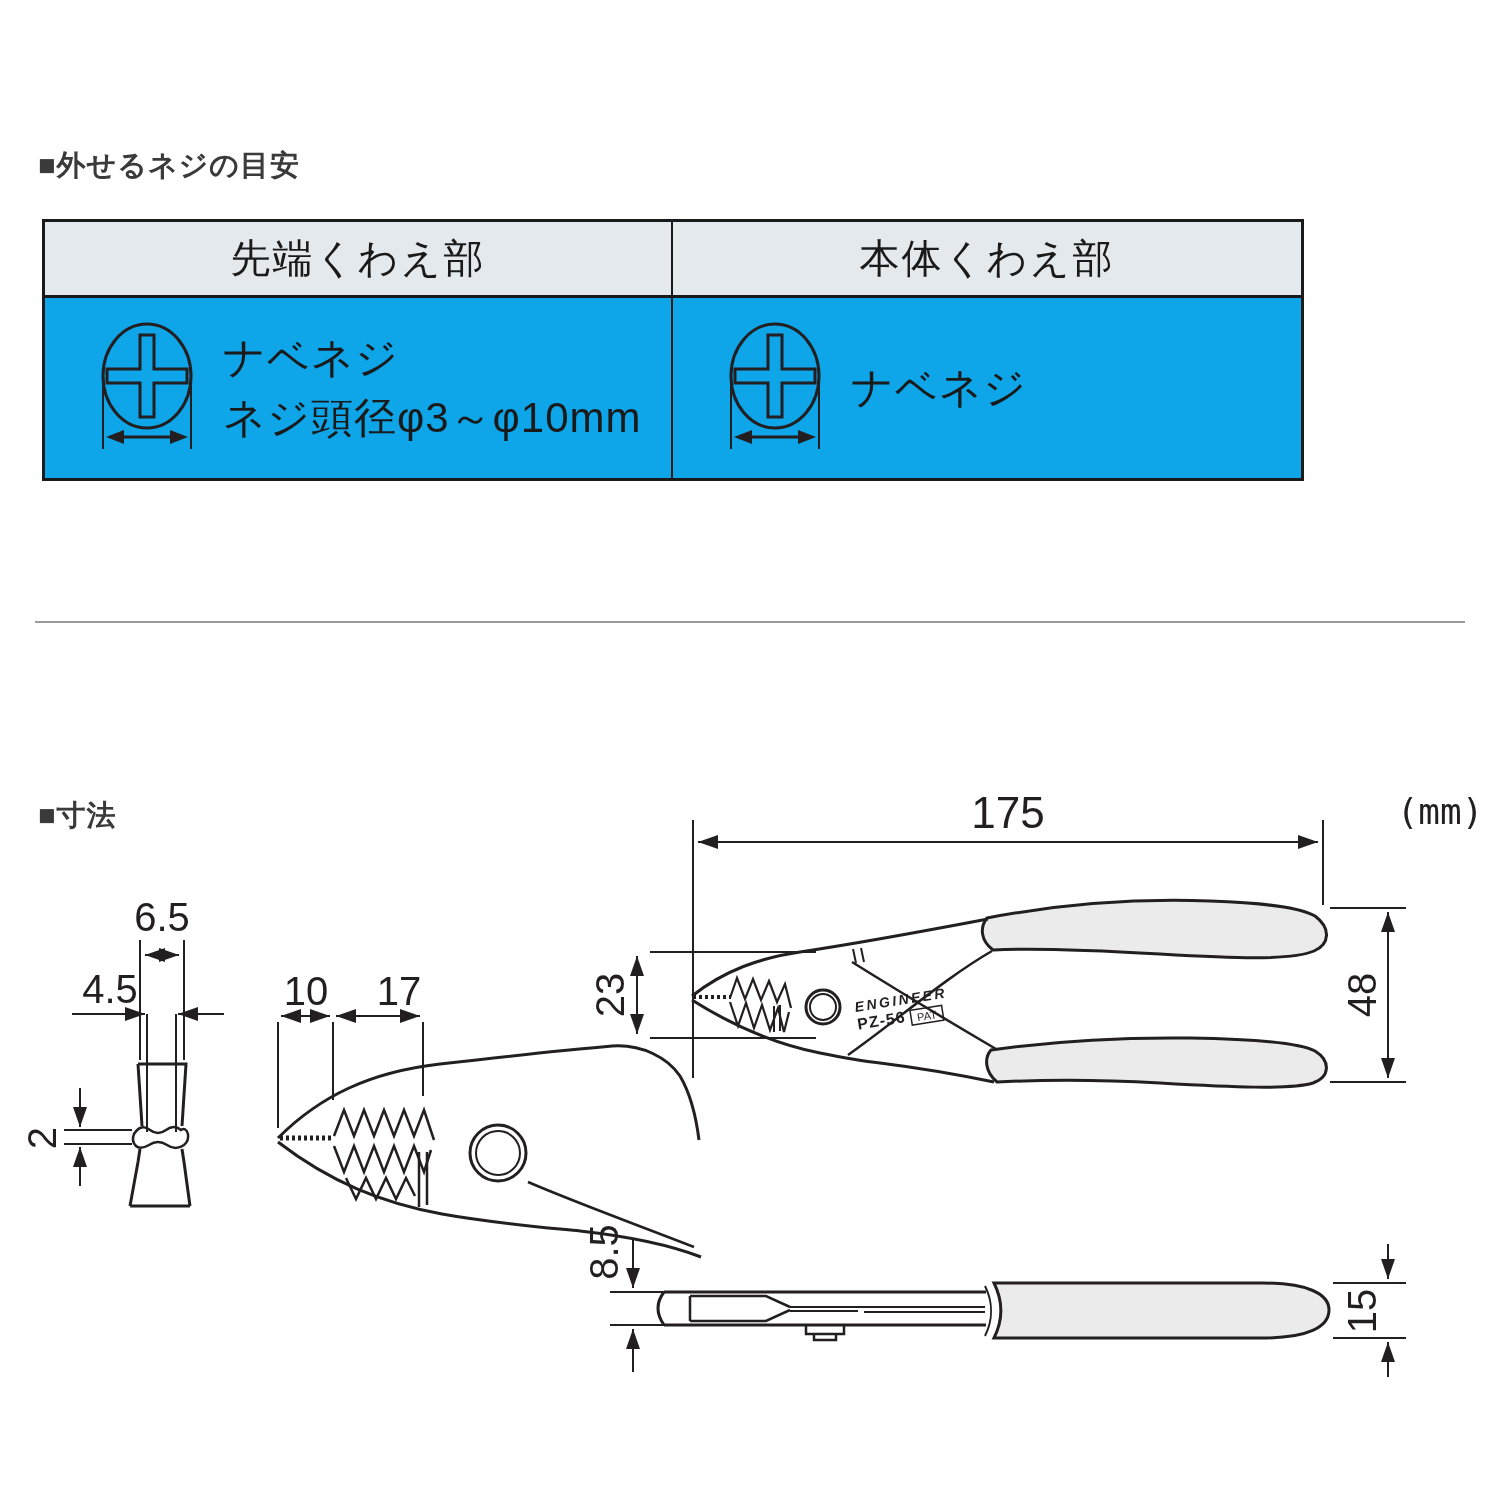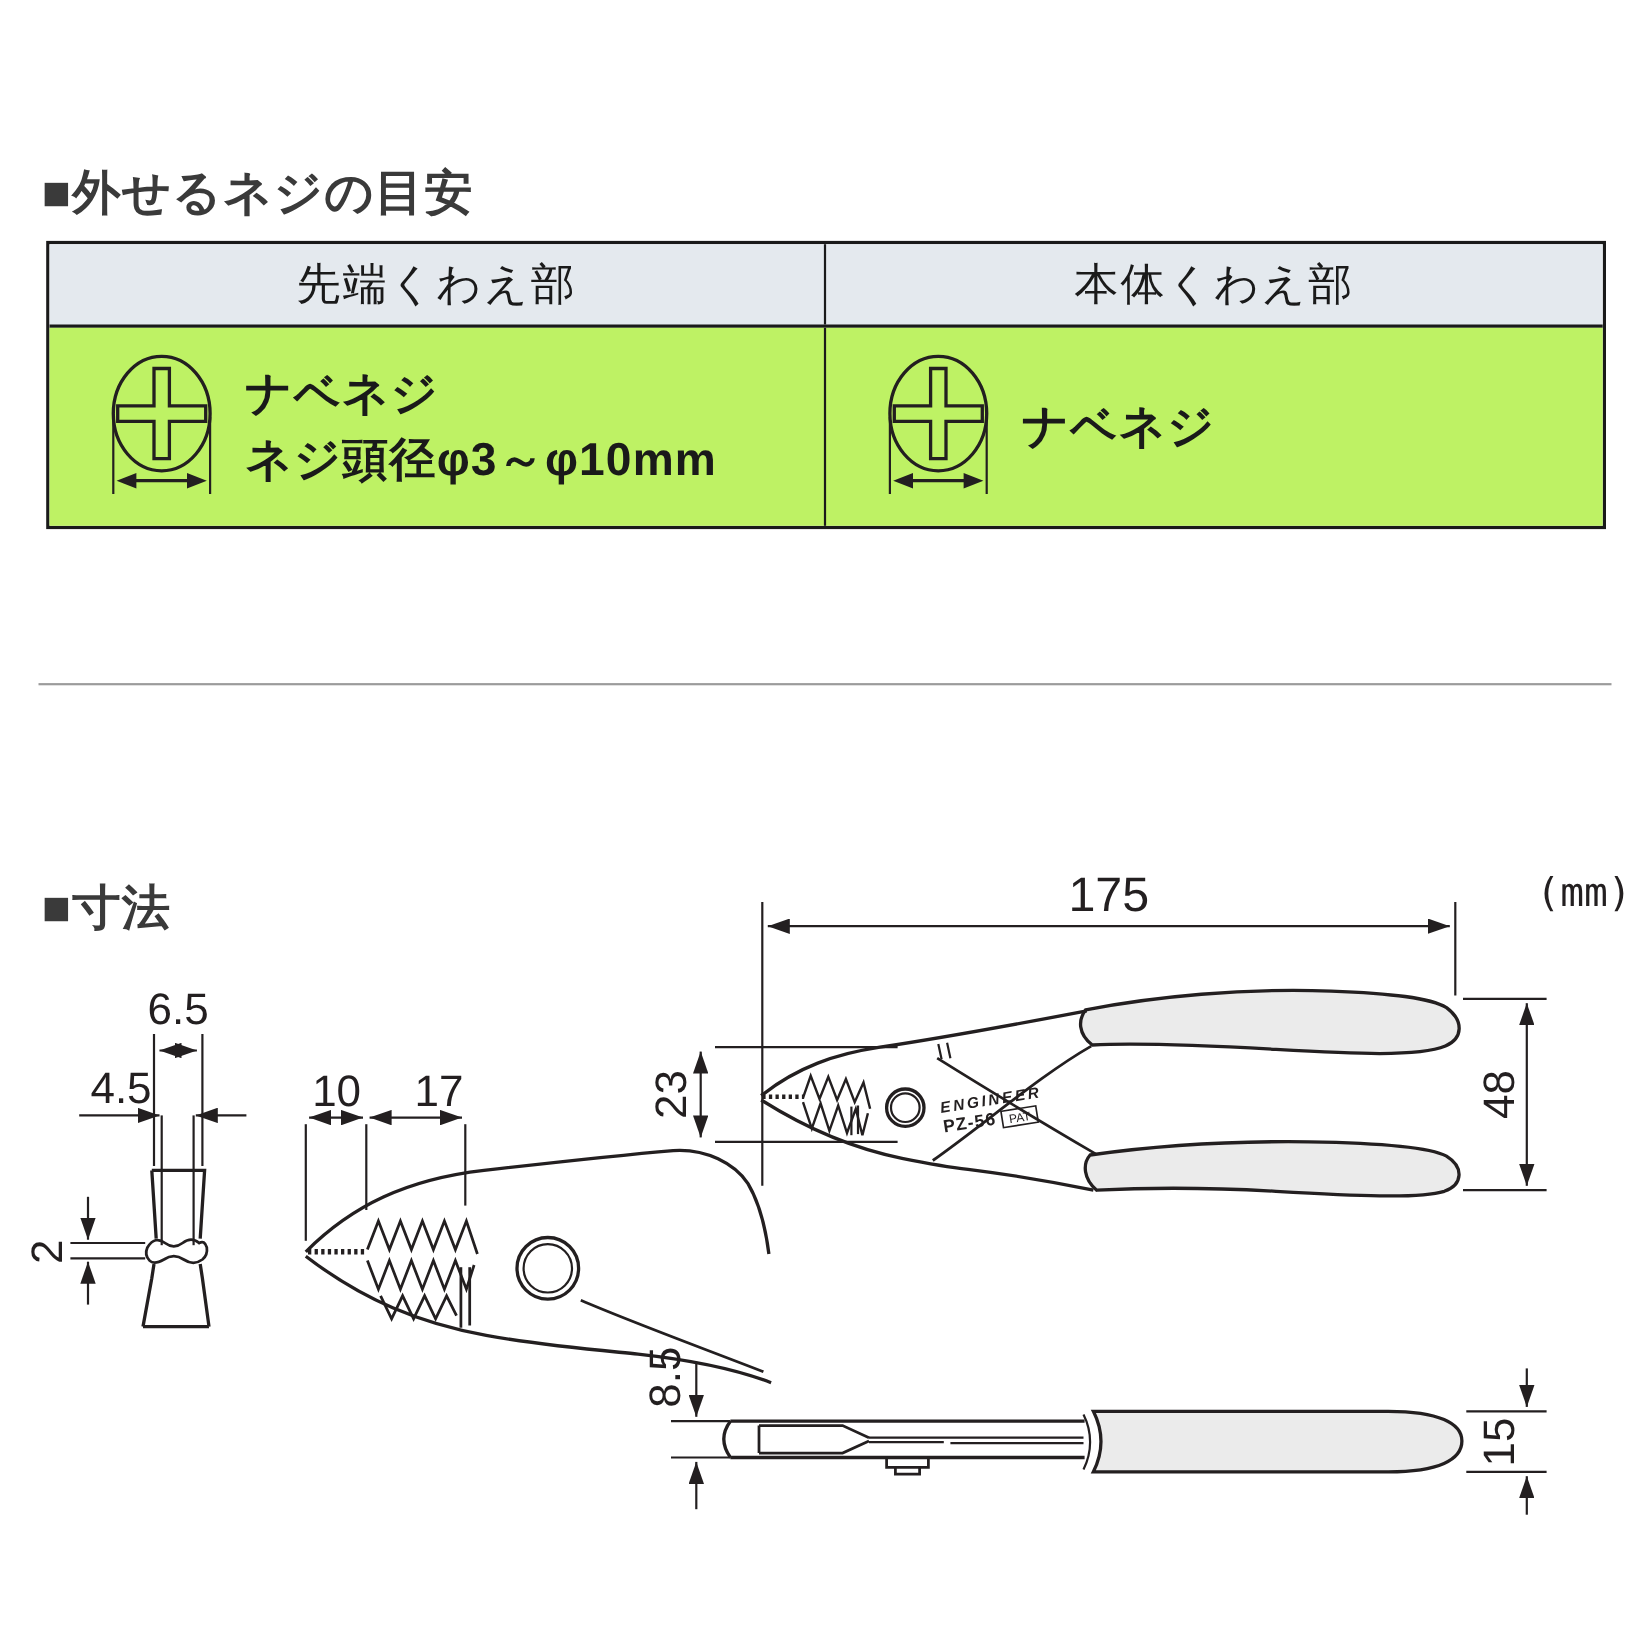--- a/index.html
+++ b/index.html
@@ -1,27 +1,27 @@
 <!DOCTYPE html>
 <html><head>
 <meta charset="utf-8">
 <style>
   html,body{margin:0;padding:0;}
   body{width:1500px;height:1500px;position:relative;background:#ffffff;
        font-family:"Liberation Sans","DejaVu Sans",sans-serif;color:#1a1a1a;overflow:hidden;}
-  .sec-title{position:absolute;left:38px;font-size:44px;font-weight:700;color:#3a3a3a;letter-spacing:1px;white-space:nowrap;}
+  .sec-title{position:absolute;left:38px;font-size:29px;font-weight:700;color:#3a3a3a;letter-spacing:1px;white-space:nowrap;}
   #title-screws{top:146px;}
   #title-dims{top:760px;margin-top:36px;}
 
   
-  .spec-table{position:absolute;left:42px;top:219px;width:1418px;height:262px;
+  .spec-table{position:absolute;left:42px;top:219px;width:1262px;height:262px;
               border:3px solid #1a1a1a;box-sizing:border-box;display:flex;flex-direction:column;}
   .tr{display:flex;flex:0 0 auto;}
   .tr.head{height:73px;background:#e4e9ee;border-bottom:3px solid #1a1a1a;}
-  .tr.body{flex:1 1 auto;background:#bef264;font-weight:bold;}
+  .tr.body{flex:1 1 auto;background:#0ea5e9;}
   .td{flex:1 1 50%;box-sizing:border-box;display:flex;align-items:center;justify-content:center;}
   .td.first{border-right:2px solid #1a1a1a;}
   .th-text{font-size:40px;letter-spacing:2px;}
   .cell{justify-content:flex-start;padding-left:52px;gap:26px;}
   .cell .txt{display:flex;flex-direction:column;gap:14px;font-size:42px;letter-spacing:1px;line-height:1.1;}
   svg text{fill:#231f20;}
   .dimtxt{font-size:40px;font-family:"Liberation Sans",sans-serif;}
   .bigtxt{font-size:44px;}
   .mmtxt{font-size:36px;font-family:"DejaVu Sans Mono","Liberation Mono",monospace;}
   .divider{position:absolute;left:35px;top:621px;width:1430px;height:2px;background:#9b9b9b;}

